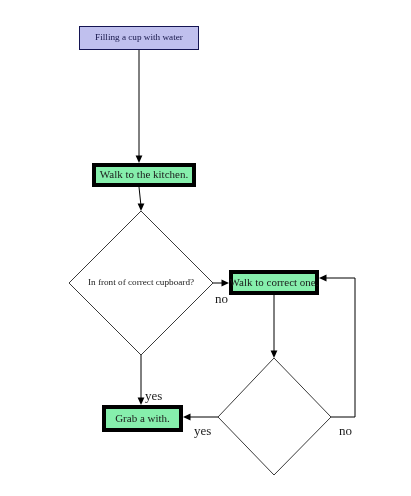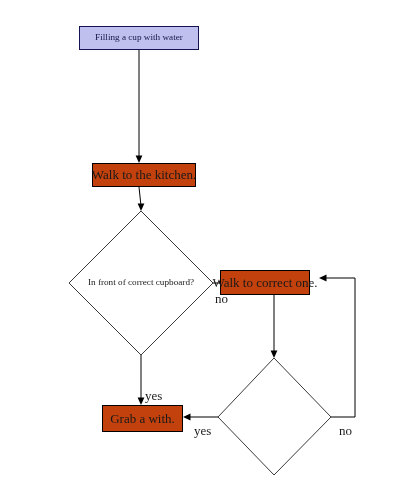--- a/index.html
+++ b/index.html
@@ -33,24 +33,24 @@
     box-sizing: border-box;
     display: flex;
     align-items: center;
     justify-content: center;
     text-align: center;
     line-height: 1.05;
     white-space: nowrap;
   }
   
   .box {
-    border: 1px solid #000000;
-    background: #c2410c;
+    border: 4px solid #000000;
+    background: #86efac;
     color: #1a1a1a;
-    font-size: 13px;
+    font-size: 11px;
   }
   .box.start {
     border: 1px solid #141452;
     background: #c0c0ee;
     color: #16164a;
     font-size: 9.2px;
   }
   
   .diamond-wrap {
     position: absolute;
@@ -141,21 +141,21 @@
   </div>
 
   <div class="node box" style="left:92px; top:163px; width:104px; height:24px;">
     <span>Walk to the kitchen.</span>
   </div>
 
   <div class="diamond-wrap" style="left:69px; top:211px; width:144px; height:144px;">
     <span class="diamond-label">In front of correct cupboard?</span>
   </div>
 
-  <div class="node box" style="left:220px; top:270px; width:90px; height:25px;font-family:Liberation Serif, serif;">
+  <div class="node box" style="left:229px; top:270px; width:90px; height:25px;font-family:Liberation Serif, serif;">
     <span>Walk to correct one.</span>
   </div>
 
 
   <div class="node box" style="left:102px; top:405px; width:81px; height:27px;">
     <span>Grab a with.</span>
   </div>
 
   <span class="edge-label" style="left:215px; top:272px;">no</span>
 

